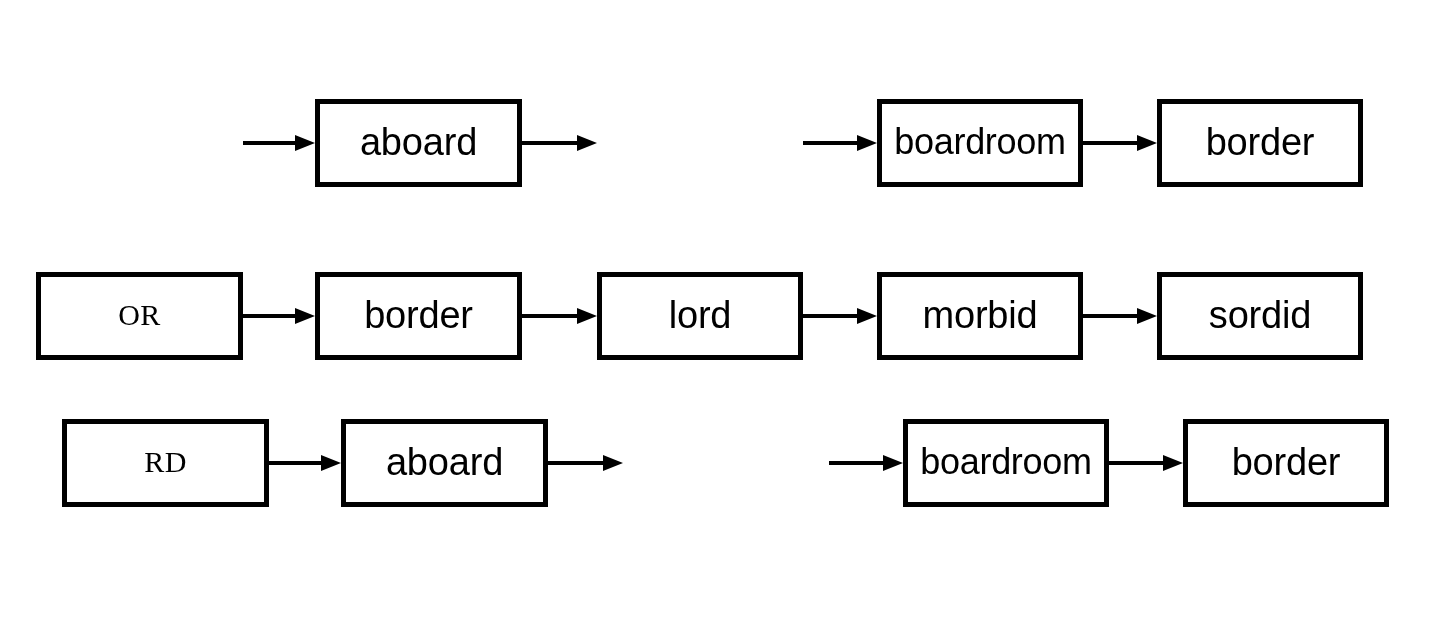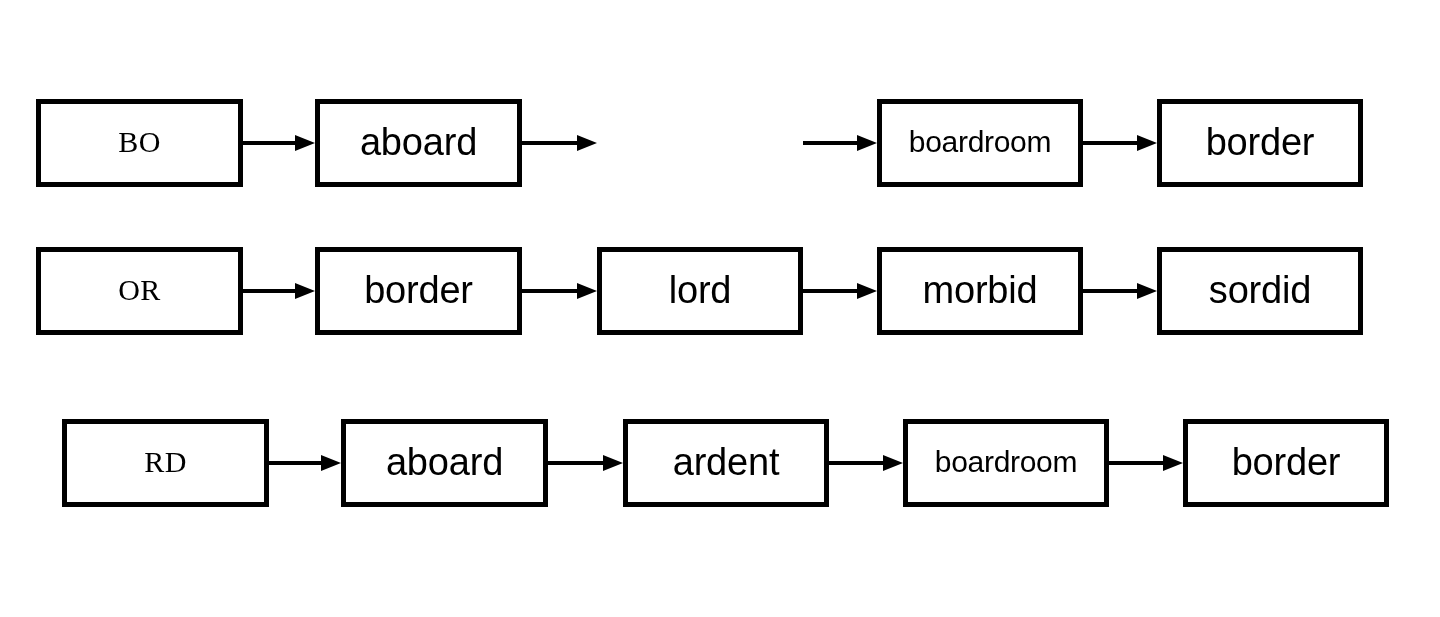--- a/index.html
+++ b/index.html
@@ -54,41 +54,38 @@
   }
   
   .node-box.word .node-label {
     font-family: "Liberation Sans", "DejaVu Sans", sans-serif;
     font-size: 38px;
     letter-spacing: -0.2px;
     padding-bottom: 3px;
   }
   
   .node-box.word.compact .node-label {
-    font-size: 30px;
+    font-size: 36px;
     letter-spacing: -0.3px;
   }
   .arrow {
     position: absolute;
     height: 22px;
     top: 33px;
   }
   .arrow svg {
     display: block;
   }
 </style>
 </head>
 <body>
 
 <div id="diagram">
 
   <div class="chain-row" style="top:99px;">
-    <div class="node-box seed" style="left:36px; width:207px;">
-      <span class="node-label">BO</span>
-    </div>
     <div class="arrow" style="left:243px; width:72px;">
       <svg width="72" height="22" viewBox="0 0 72 22" aria-hidden="true">
         <line x1="0" y1="11" x2="58" y2="11" stroke="#000000" stroke-width="4"></line>
         <polygon points="52,3 72,11 52,19" fill="#000000"></polygon>
       </svg>
     </div>
     <div class="node-box word" style="left:315px; width:207px;">
       <span class="node-label">aboard</span>
     </div>
     <div class="arrow" style="left:522px; width:75px;">
@@ -110,21 +107,21 @@
       <svg width="74" height="22" viewBox="0 0 74 22" aria-hidden="true">
         <line x1="0" y1="11" x2="60" y2="11" stroke="#000000" stroke-width="4"></line>
         <polygon points="54,3 74,11 54,19" fill="#000000"></polygon>
       </svg>
     </div>
     <div class="node-box word" style="left:1157px; width:206px;">
       <span class="node-label">border</span>
     </div>
   </div>
 
-  <div class="chain-row" style="top:247px;">
+  <div class="chain-row" style="top:272px;">
     <div class="node-box seed" style="left:36px; width:207px;">
       <span class="node-label">OR</span>
     </div>
     <div class="arrow" style="left:243px; width:72px;">
       <svg width="72" height="22" viewBox="0 0 72 22" aria-hidden="true">
         <line x1="0" y1="11" x2="58" y2="11" stroke="#000000" stroke-width="4"></line>
         <polygon points="52,3 72,11 52,19" fill="#000000"></polygon>
       </svg>
     </div>
     <div class="node-box word" style="left:315px; width:207px;">
@@ -171,23 +168,20 @@
     </div>
     <div class="node-box word" style="left:315px; width:207px;">
       <span class="node-label">aboard</span>
     </div>
     <div class="arrow" style="left:522px; width:75px;">
       <svg width="75" height="22" viewBox="0 0 75 22" aria-hidden="true">
         <line x1="0" y1="11" x2="61" y2="11" stroke="#000000" stroke-width="4"></line>
         <polygon points="55,3 75,11 55,19" fill="#000000"></polygon>
       </svg>
     </div>
-    <div class="node-box word" style="left:597px; width:206px;">
-      <span class="node-label">ardent</span>
-    </div>
     <div class="arrow" style="left:803px; width:74px;">
       <svg width="74" height="22" viewBox="0 0 74 22" aria-hidden="true">
         <line x1="0" y1="11" x2="60" y2="11" stroke="#000000" stroke-width="4"></line>
         <polygon points="54,3 74,11 54,19" fill="#000000"></polygon>
       </svg>
     </div>
     <div class="node-box word compact" style="left:877px; width:206px;">
       <span class="node-label">boardroom</span>
     </div>
     <div class="arrow" style="left:1083px; width:74px;">

